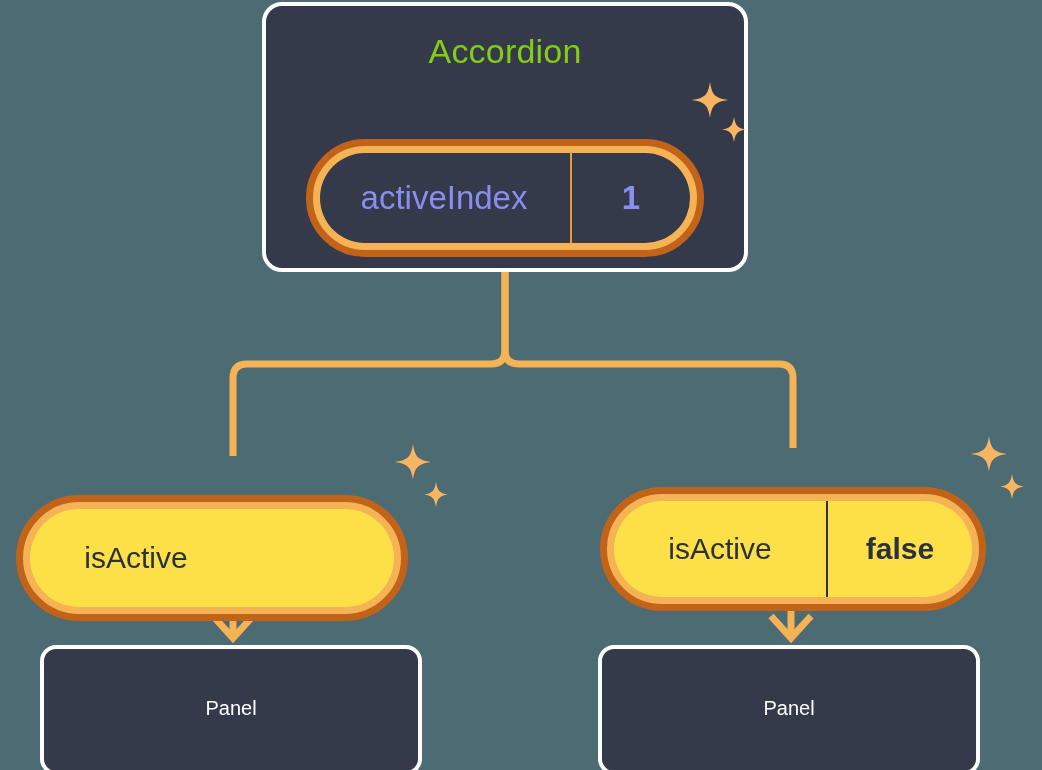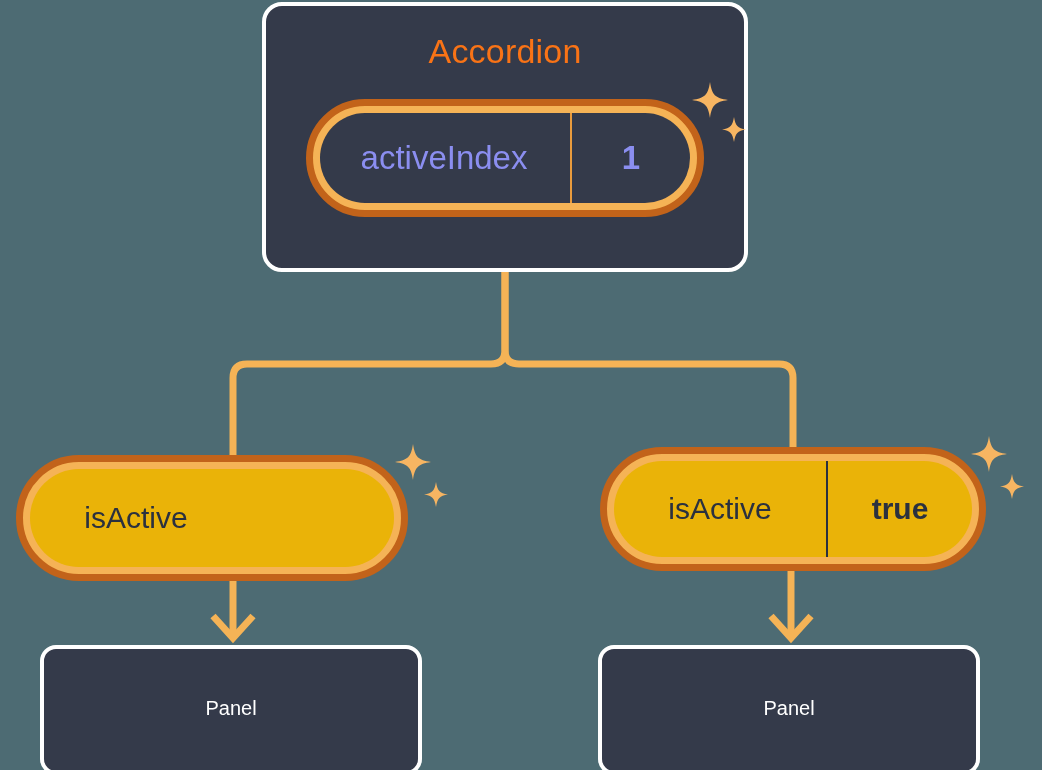--- a/index.html
+++ b/index.html
@@ -50,40 +50,41 @@
     height: 270px;
     border-radius: 20px;
   }
 
   .card-title {
     position: absolute;
     left: 0;
     right: 0;
     top: 28px;
     text-align: center;
-    color: #f97316;
+    color: #84cc16;
     font-size: 34px;
     letter-spacing: 0.2px;
     line-height: 1;
   }
 
   
   .pill-wrap {
     position: absolute;
     z-index: 4;
   }
 
   
   .pill-outer {
     position: relative;
     box-sizing: border-box;
     border: 7px solid #c2631a;
     border-radius: 999px;
     padding: 0;
     background: #c2631a;
+    margin-top: 40px;
   }
 
   
   .pill-mid {
     box-sizing: border-box;
     border: 7px solid #f5b356;
     border-radius: 999px;
     background: #f5b356;
     height: 100%;
     display: flex;
@@ -122,21 +123,21 @@
     width: 398px;
     height: 118px;
   }
   #state-pill-wrap .pill-outer { width: 398px; height: 118px; }
   #state-pill-wrap .pill-body { background: #343a4a; }
   #state-pill-wrap .pill-cell { color: #8b8ef0; font-size: 33px; }
   #state-pill-wrap .pill-cell.key { width: 250px; padding-right: 2px; }
   #state-pill-wrap .pill-cell.val { border-left: 2px solid #e99b3d; }
 
   
-  .prop-pill .pill-body { background: #eab308; }
+  .prop-pill .pill-body { background: #fde047; }
   .prop-pill .pill-cell { color: #2b313f; font-size: 30px; }
   .prop-pill .pill-cell.key { width: 212px; }
   .prop-pill .pill-cell.val { border-left: 2px solid #2b313f; }
 
   #left-prop-pill-wrap {
     left: 16px;
     top: 455px;
     width: 392px;
     height: 126px;
   }
@@ -262,21 +263,21 @@
 
   <div id="left-panel" class="panel-box">
     <span class="panel-label">Panel</span>
   </div>
 
   <div id="right-prop-pill-wrap" class="pill-wrap prop-pill">
     <div class="pill-outer">
       <div class="pill-mid">
         <div class="pill-body">
           <span class="pill-cell key">isActive</span>
-          <span class="pill-cell val">true</span>
+          <span class="pill-cell val">false</span>
         </div>
       </div>
     </div>
   </div>
 
   <div id="sparkle-right-prop" class="sparkle-group">
     <svg width="62" height="74" viewBox="0 0 62 74" xmlns="http://www.w3.org/2000/svg">
       <path fill="#f7b562" d="M21 4 C23 17 26 20 39 22 C26 24 23 27 21 40 C19 27 16 24 3 22 C16 20 19 17 21 4 Z"></path>
       <path fill="#f7b562" d="M44 42 C45.5 51 47.5 53 56 54.5 C47.5 56 45.5 58 44 67 C42.5 58 40.5 56 32 54.5 C40.5 53 42.5 51 44 42 Z"></path>
     </svg>

